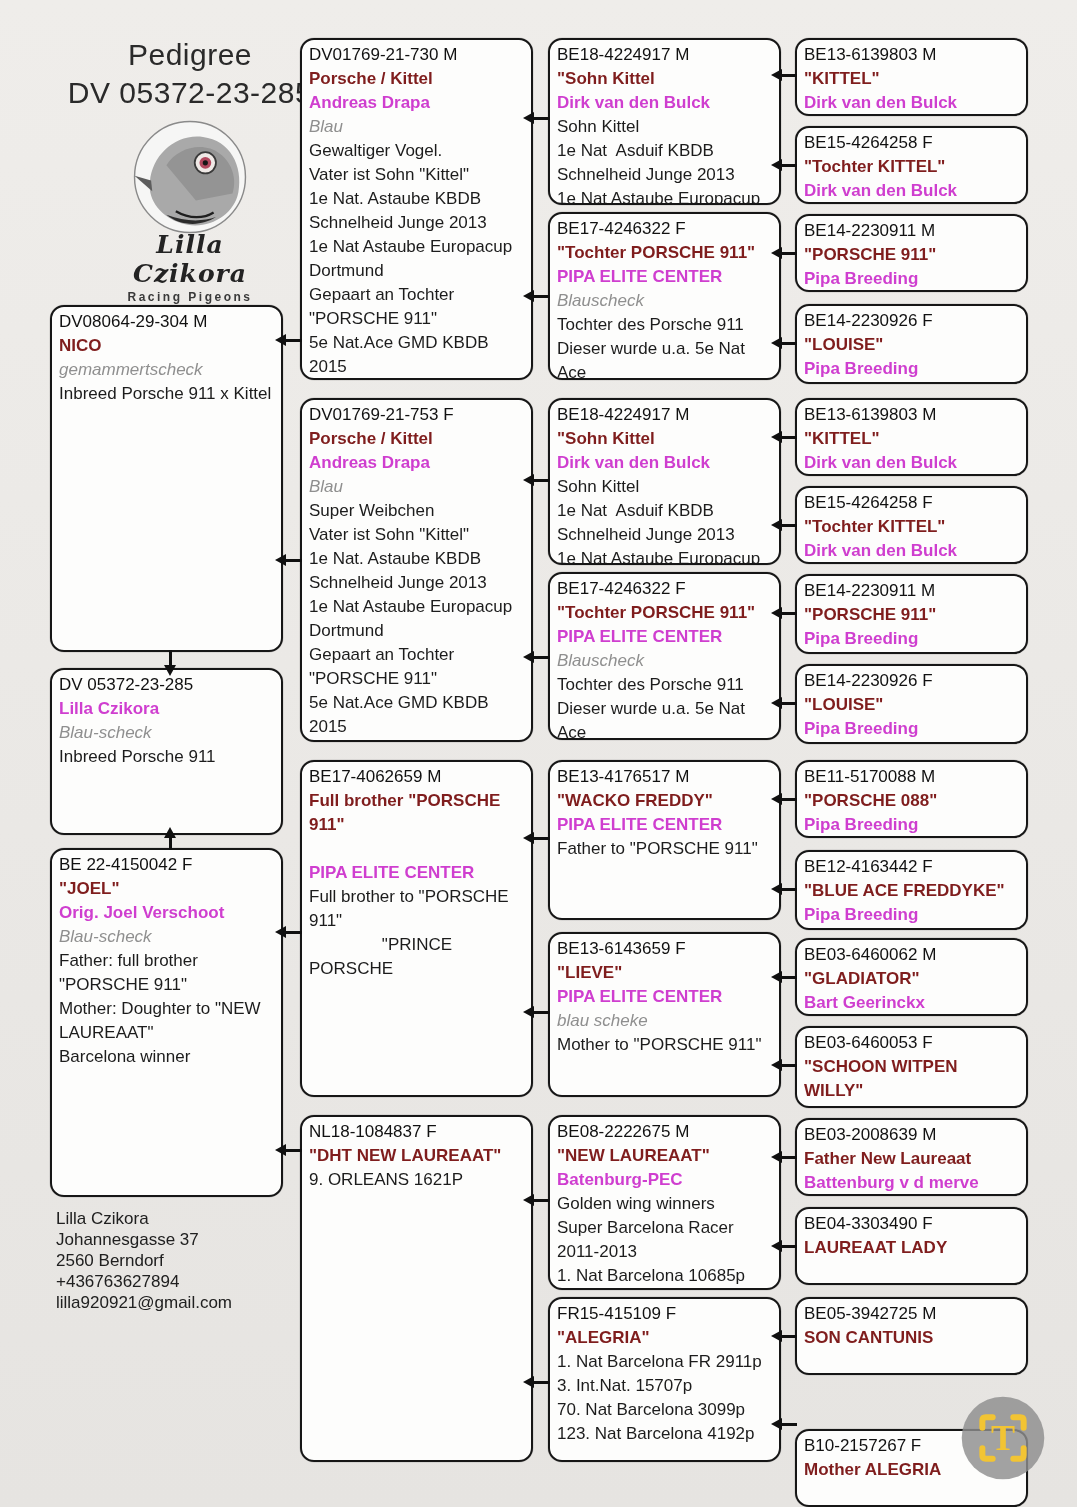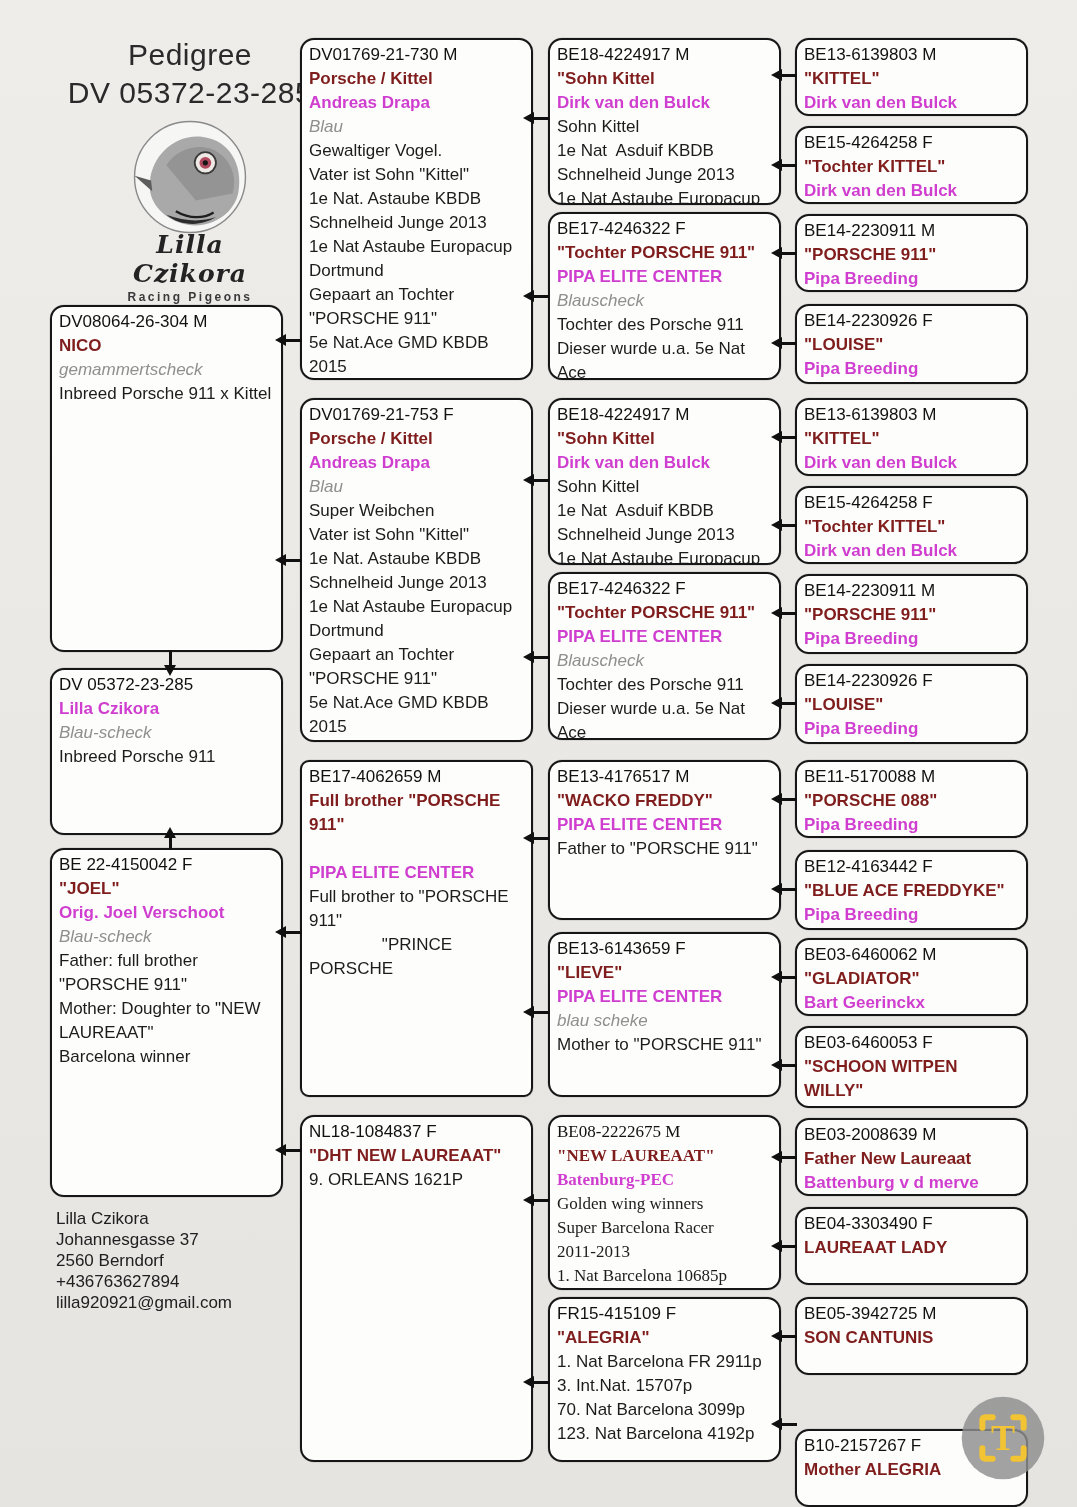--- a/index.html
+++ b/index.html
@@ -55,21 +55,21 @@
         <path d="M30,82 C42,92 60,92 72,84 C60,88 46,88 30,82 Z" fill="#2b2b2b"></path>
         <path d="M38,79 C50,86 62,85 70,80" stroke="#1e1e1e" stroke-width="2" fill="none"></path>
       </svg>
     </div>
     <div class="logo-script">Lilla Czikora</div>
     <div class="logo-sub">Racing Pigeons</div>
   </div>
 
   <div id="boxes-layer">
       <div class="pbox" style="left: 50px; top: 305px; width: 233px; height: 347px;">
-        <div class="pline l-ring">DV08064-26-304 M</div>
+        <div class="pline l-ring">DV08064-29-304 M</div>
         <div class="pline l-name">NICO</div>
         <div class="pline l-desc">gemammertscheck</div>
         <div class="pline l-body">Inbreed Porsche 911 x Kittel</div>
       </div>
       <div class="pbox" style="left: 50px; top: 668px; width: 233px; height: 167px;">
         <div class="pline l-ring">DV 05372-23-285</div>
         <div class="pline l-breeder">Lilla Czikora</div>
         <div class="pline l-desc">Blau-scheck</div>
         <div class="pline l-body">Inbreed Porsche 911</div>
       </div>
@@ -105,21 +105,21 @@
         <div class="pline l-body">Super Weibchen</div>
         <div class="pline l-body">Vater ist Sohn "Kittel"</div>
         <div class="pline l-body">1e Nat. Astaube KBDB</div>
         <div class="pline l-body">Schnelheid Junge 2013</div>
         <div class="pline l-body">1e Nat Astaube Europacup</div>
         <div class="pline l-body">Dortmund</div>
         <div class="pline l-body">Gepaart an Tochter</div>
         <div class="pline l-body">"PORSCHE 911"</div>
         <div class="pline l-body">5e Nat.Ace GMD KBDB 2015</div>
       </div>
-      <div class="pbox" style="left: 300px; top: 760px; width: 233px; height: 337px; border-radius: 9px;">
+      <div class="pbox" style="left: 300px; top: 760px; width: 233px; height: 337px;">
         <div class="pline l-ring">BE17-4062659 M</div>
         <div class="pline l-name">Full brother "PORSCHE 911"</div>
         <div class="pline l-gap"></div>
         <div class="pline l-breeder">PIPA ELITE CENTER</div>
         <div class="pline l-body">Full brother to "PORSCHE 911"</div>
         <div class="pline l-body l-center">"PRINCE</div>
         <div class="pline l-body">PORSCHE</div>
       </div>
       <div class="pbox" style="left: 300px; top: 1115px; width: 233px; height: 347px;">
         <div class="pline l-ring">NL18-1084837 F</div>
@@ -166,21 +166,21 @@
         <div class="pline l-breeder">PIPA ELITE CENTER</div>
         <div class="pline l-body">Father to "PORSCHE 911"</div>
       </div>
       <div class="pbox" style="left: 548px; top: 932px; width: 233px; height: 165px;">
         <div class="pline l-ring">BE13-6143659 F</div>
         <div class="pline l-name">"LIEVE"</div>
         <div class="pline l-breeder">PIPA ELITE CENTER</div>
         <div class="pline l-desc">blau scheke</div>
         <div class="pline l-body">Mother to "PORSCHE 911"</div>
       </div>
-      <div class="pbox" style="left: 548px; top: 1115px; width: 233px; height: 175px; font-family: Liberation Serif, serif;">
+      <div class="pbox" style="left: 548px; top: 1115px; width: 233px; height: 175px;">
         <div class="pline l-ring">BE08-2222675 M</div>
         <div class="pline l-name">"NEW LAUREAAT"</div>
         <div class="pline l-breeder">Batenburg-PEC</div>
         <div class="pline l-body">Golden wing winners</div>
         <div class="pline l-body">Super Barcelona Racer</div>
         <div class="pline l-body">2011-2013</div>
         <div class="pline l-body">1. Nat Barcelona 10685p</div>
         <div class="pline l-body">1. Nat Barcelona 25382p</div>
       </div>
       <div class="pbox" style="left: 548px; top: 1297px; width: 233px; height: 165px;">

